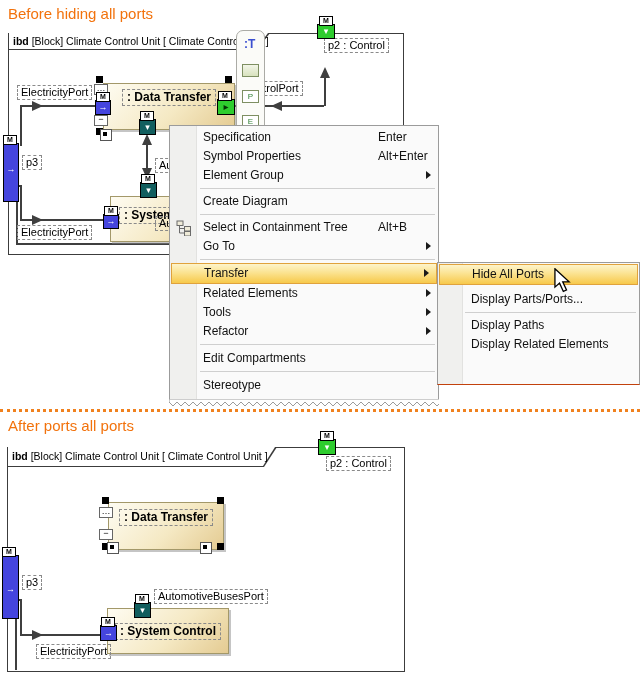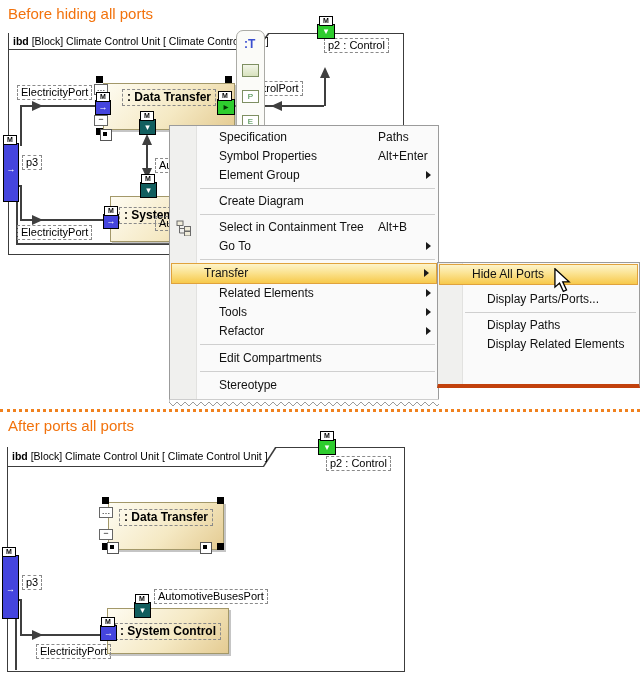--- a/index.html
+++ b/index.html
@@ -41,24 +41,24 @@
   .tri-up{border-left:5px solid transparent;border-right:5px solid transparent;border-bottom:11px solid #3F3F3F}
   .tri-down{border-left:5px solid transparent;border-right:5px solid transparent;border-top:11px solid #3F3F3F}
   .toolbar{position:absolute;left:236px;top:30px;width:27px;height:96px;background:#FBFBF8;
            border:1px solid #ABABA6;border-radius:7px 7px 0 0;z-index:6}
   .tb-icon{position:absolute;left:5px;width:15px;height:11px;border:1px solid #7E8F62;background:#fff;
            font-size:8px;line-height:11px;text-align:center;color:#2E7D32}
   .tb-text{position:absolute;left:7px;top:6px;color:#3B4FD0;font-weight:bold;font-size:12px}
   .tb-part{background:linear-gradient(#F2F5E8,#D8E2BE)}
   .menu{position:absolute;background:#FAFAFA;border:1px solid #9B9B9B;border-bottom:none;
         z-index:10;font-size:12px;color:#111}
-  .menu2{border-bottom:4px solid #c2410c;z-index:11}
+  .menu2{border-bottom:1px solid #c2410c;z-index:11}
   .menu-gutter{position:absolute;left:0;top:0;bottom:0;background:#F0F0EE;border-right:1px solid #E2E2E0}
   .menu-body{position:relative;padding-top:2px}
-  .mi{position:relative;height:19px;line-height:19px;padding-left:49px;white-space:nowrap;cursor:default}
+  .mi{position:relative;height:19px;line-height:19px;padding-left:33px;white-space:nowrap;cursor:default}
   .mi .sc{position:absolute;left:208px}
   .sub{position:absolute;right:7px;top:5px;width:0;height:0;
        border-top:4px solid transparent;border-bottom:4px solid transparent;border-left:5px solid #1a1a1a}
   .msep{height:0;border-top:1px solid #CFCFCF;margin:3px 3px 3px 30px}
   .hl{margin:0 1px;border:1px solid #E0A23C;padding-left:32px;
       background:linear-gradient(180deg,#FDF4CB 0%,#FBE391 45%,#F7C94B 100%)}
   .dotted-sep{position:absolute;left:0;top:409px;width:640px;height:0;border-top:3px dotted #F0811E}
   .zigzag{position:absolute;left:-1px;top:100%;z-index:10}
 </style>
 </head>
@@ -143,21 +143,21 @@
 
 <div class="menu" style="left:169px;top:125px;width:268px;height:273px">
   <div class="menu-gutter" style="width:26px"></div>
   <svg style="position:absolute;left:6px;top:94px" width="16" height="16" viewBox="0 0 16 16">
     <path d="M3.5 5.5 V13 H8 M3.5 8.5 H8" stroke="#6B6B6B" fill="none"></path>
     <rect x="1" y="1" width="6" height="4.5" fill="#EFEBD8" stroke="#6B6B6B" stroke-width="1"></rect>
     <rect x="8.5" y="6.5" width="6" height="4.5" fill="#EFEBD8" stroke="#6B6B6B" stroke-width="1"></rect>
     <rect x="8.5" y="11.5" width="6" height="4.5" fill="#EFEBD8" stroke="#6B6B6B" stroke-width="1"></rect>
   </svg>
   <div class="menu-body">
-    <div class="mi"><span>Specification</span><span class="sc">Paths</span></div>
+    <div class="mi"><span>Specification</span><span class="sc">Enter</span></div>
     <div class="mi"><span>Symbol Properties</span><span class="sc">Alt+Enter</span></div>
     <div class="mi"><span>Element Group</span><span class="sub"></span></div>
     <div class="msep"></div>
     <div class="mi"><span>Create Diagram</span></div>
     <div class="msep"></div>
     <div class="mi"><span>Select in Containment Tree</span><span class="sc">Alt+B</span></div>
     <div class="mi"><span>Go To</span><span class="sub"></span></div>
     <div class="msep"></div>
     <div class="mi hl"><span>Transfer</span><span class="sub"></span></div>
     <div class="mi"><span>Related Elements</span><span class="sub"></span></div>

